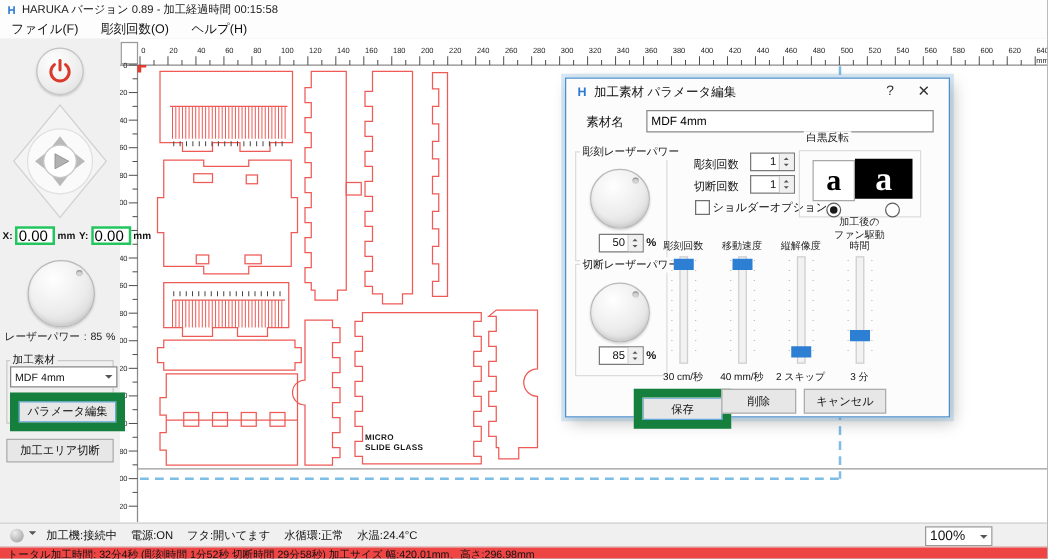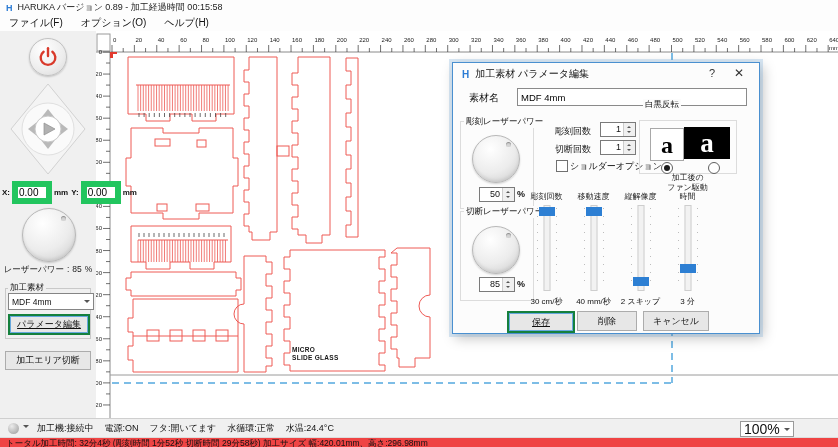--- a/index.html
+++ b/index.html
@@ -15,32 +15,32 @@
   
   .left-panel{position:absolute;left:0;top:31px;width:96px;height:387px;background:#f0f0f0;}
   .power-btn{position:absolute;left:29px;top:7px;width:36px;height:36px;border-radius:50%;
     background:radial-gradient(circle at 38% 30%,#fff,#ededed 60%,#d8d8d8);border:1px solid #c2c2c2;
     box-shadow:0 1px 2px rgba(0,0,0,.2);display:flex;align-items:center;justify-content:center;}
   .knob{border-radius:50%;background:radial-gradient(circle at 38% 28%,#fff,#ececec 55%,#d5d5d5 85%,#c9c9c9);
     border:1px solid #b8b8b8;box-shadow:inset 0 -2px 3px rgba(0,0,0,.08),0 1px 2px rgba(0,0,0,.18);position:absolute;}
   .knob::after{content:'';position:absolute;right:17%;top:13%;width:5px;height:5px;border-radius:50%;
     background:#d4d4d4;box-shadow:inset 0 1px 1px rgba(0,0,0,.35);}
   .xy-row{position:absolute;left:2px;top:150px;width:100px;display:flex;align-items:center;font-size:8px;font-weight:bold;}
-  .xy-row input{width:26px;height:11px;border:6px solid #22c55e;font-size:10px;padding:0 1px;margin:0 2px;
+  .xy-row input{width:26px;height:11px;border:2px solid #22c55e;font-size:12px;padding:0 1px;margin:0 2px;
     font-family:"Liberation Sans",sans-serif;}
   .lp-label{position:absolute;left:2px;top:233px;width:92px;display:flex;justify-content:center;gap:3px;
     font-size:8.5px;color:#222;}
   .gbox-lp{position:absolute;left:5px;top:257px;width:84px;height:49px;border:1px solid #c9c9c9;}
   .gbox-lp-label{position:absolute;left:8px;top:251px;background:#f0f0f0;padding:0 2px;font-size:8.5px;}
   .select{position:absolute;left:8px;top:262px;width:78px;height:15px;background:#fff;border:1px solid #858585;
     font-size:8.5px;display:flex;align-items:center;justify-content:space-between;padding:0 3px;}
   .caret-dn{width:0;height:0;border:3.5px solid transparent;border-top-color:#555;margin-top:3px;}
   .btn{background:#e7e7e7;border:1px solid #acacac;font-size:9px;display:flex;align-items:center;
     justify-content:center;font-family:"Liberation Sans",sans-serif;cursor:default;}
-  .btn.primary{border:2px solid #15803d;box-shadow:inset 0 0 0 1px #66a7dd;text-decoration:underline;}
+  .btn.primary{border:7px solid #15803d;box-shadow:inset 0 0 0 1px #66a7dd;}
   .param-btn{position:absolute;left:8px;top:283px;width:78px;height:17px;}
   .cutarea-btn{position:absolute;left:5px;top:320px;width:84px;height:17px;}
   
   .dialog{position:absolute;left:452px;top:62px;width:306px;height:270px;background:#fcfcfc;
     border:1px solid #4a90d0;box-shadow:0 0 0 3px rgba(125,175,220,.30),3px 4px 12px rgba(0,0,0,.25);z-index:10;}
   .dlg-title{position:absolute;left:0;top:0;width:100%;height:22px;display:flex;align-items:center;font-size:10px;}
   .dlg-title .app-icon{margin:0 6px 0 9px;font-size:10px;}
   .dlg-help{position:absolute;right:40px;top:4px;font-size:11px;color:#333;width:14px;text-align:center;}
   .dlg-close{position:absolute;right:12px;top:3px;font-size:12px;color:#333;width:16px;text-align:center;}
   .dlg-matname-label{position:absolute;left:16px;top:28px;font-size:10px;}
@@ -78,38 +78,38 @@
   .sl-handle{position:absolute;left:50%;transform:translateX(-50%);width:16px;height:9px;background:#2d7fd3;}
   .sl-value{margin-top:5px;font-size:8px;white-space:nowrap;}
   .dlg-btn{position:absolute;height:18px;}
   
   .statusbar1{position:absolute;left:0;top:418px;width:838px;height:19px;background:#f0f0f0;
     border-top:1px solid #cfcfcf;display:flex;align-items:center;font-size:9px;box-sizing:border-box;}
   .led{width:11px;height:11px;border-radius:50%;background:radial-gradient(circle at 35% 30%,#ececec,#999);
     margin:0 4px 0 8px;}
   .status-seg{margin-right:11px;white-space:nowrap;}
   .zoombox{position:absolute;right:44px;top:2px;width:46px;height:14px;border:1px solid #9a9a9a;background:#fff;
-    font-size:14px;display:flex;align-items:center;justify-content:space-between;padding:0 3px;box-sizing:content-box;}
+    font-size:11px;display:flex;align-items:center;justify-content:space-between;padding:0 3px;box-sizing:content-box;}
   .statusbar2{position:absolute;left:0;top:437px;width:838px;height:10px;background:#ef4444;
     border-top:1px solid #dddddd;font-size:8.5px;line-height:10px;padding-left:6px;box-sizing:border-box;
     white-space:nowrap;}
 </style>
 </head>
 <body>
 
 <div class="screen">
 
   <div class="titlebar">
     <span class="app-icon">H</span>
     <span>HARUKA バージョン 0.89 - 加工経過時間 00:15:58</span>
   </div>
 
   <div class="menubar">
     <span class="menu-item">ファイル(F)</span>
-    <span class="menu-item">オプション(O)</span>
+    <span class="menu-item">彫刻回数(O)</span>
     <span class="menu-item">ヘルプ(H)</span>
   </div>
 
   <svg style="position:absolute;left:96px;top:31px;" width="742" height="387" viewBox="96 31 742 387">
       <rect x="96" y="31" width="742" height="387" fill="#ffffff"></rect>
       <line x1="96" y1="52" x2="838" y2="52" stroke="#8a8a8a" stroke-width="1"></line>
       <line x1="110" y1="52" x2="110" y2="418" stroke="#8a8a8a" stroke-width="1"></line>
       <rect x="97" y="34" width="13" height="17" fill="#fff" stroke="#9a9a9a"></rect>
       <line x1="112" y1="45" x2="112" y2="52" stroke="#333" stroke-width="0.7"></line>
       <text x="113" y="42" font-size="6" fill="#222" font-family="Liberation Sans, sans-serif">0</text>
@@ -390,21 +390,21 @@
       <span class="spin-val">1</span>
       <span class="spin-btns">
           <i class="up"></i>
           <i class="dn"></i>
         </span>
     </div>
     <div class="chk" style="left:103px;top:97px;"></div>
     <div class="chk-label" style="left:117px;top:97px;">ショルダーオプション</div>
 
     <div class="gbox" style="left:186px;top:57px;width:96px;height:52px;"></div>
-    <div class="glabel" style="left:190px;top:36px;text-align:center;">白黒反転</div>
+    <div class="glabel" style="left:190px;top:42px;text-align:center;">白黒反転</div>
     <div class="tile normal" style="left:197px;top:65px;width:32px;height:31px;">
       <span>a</span>
     </div>
     <div class="tile invert" style="left:231px;top:64px;width:46px;height:32px;">
       <span>a</span>
     </div>
     <div class="radio sel" style="left:208px;top:99px;"></div>
     <div class="radio" style="left:255px;top:99px;"></div>
 
     <div class="slider-group">

